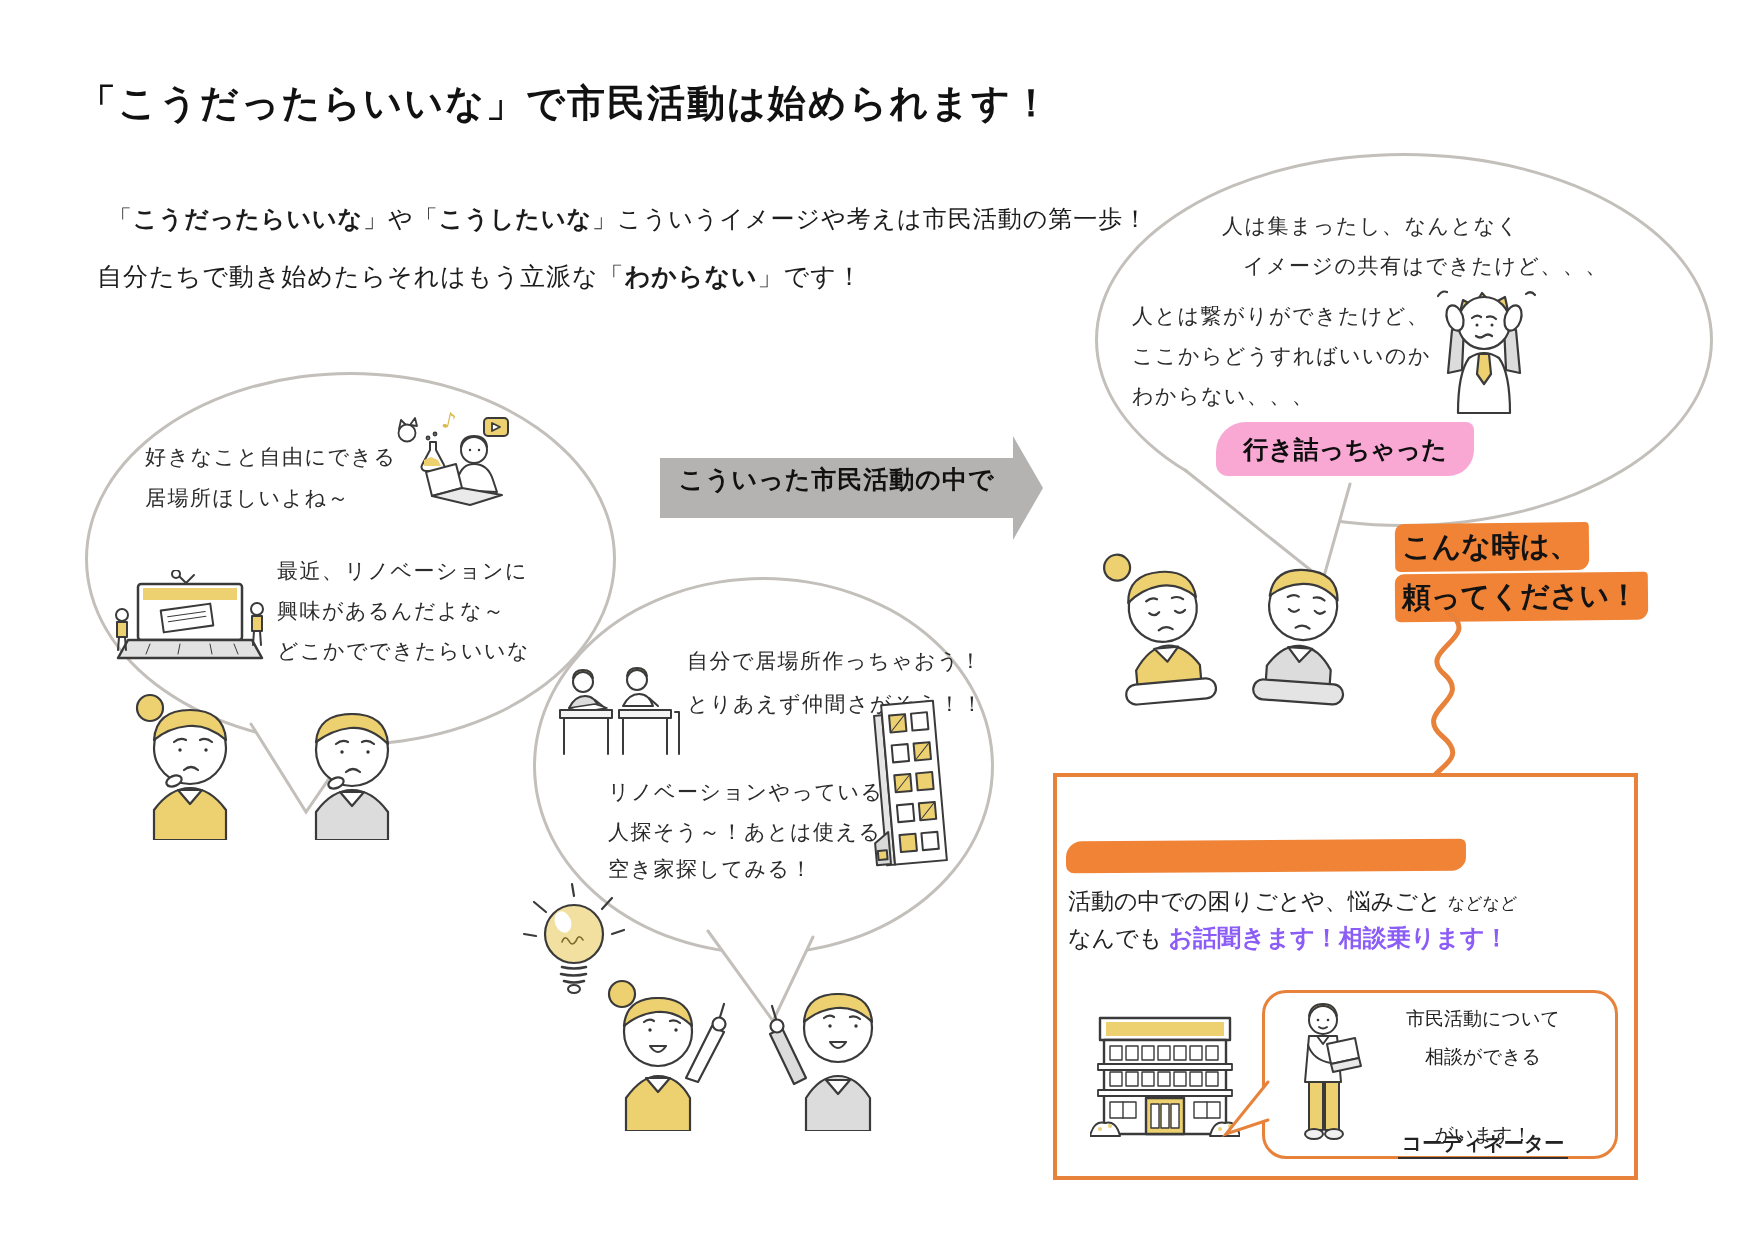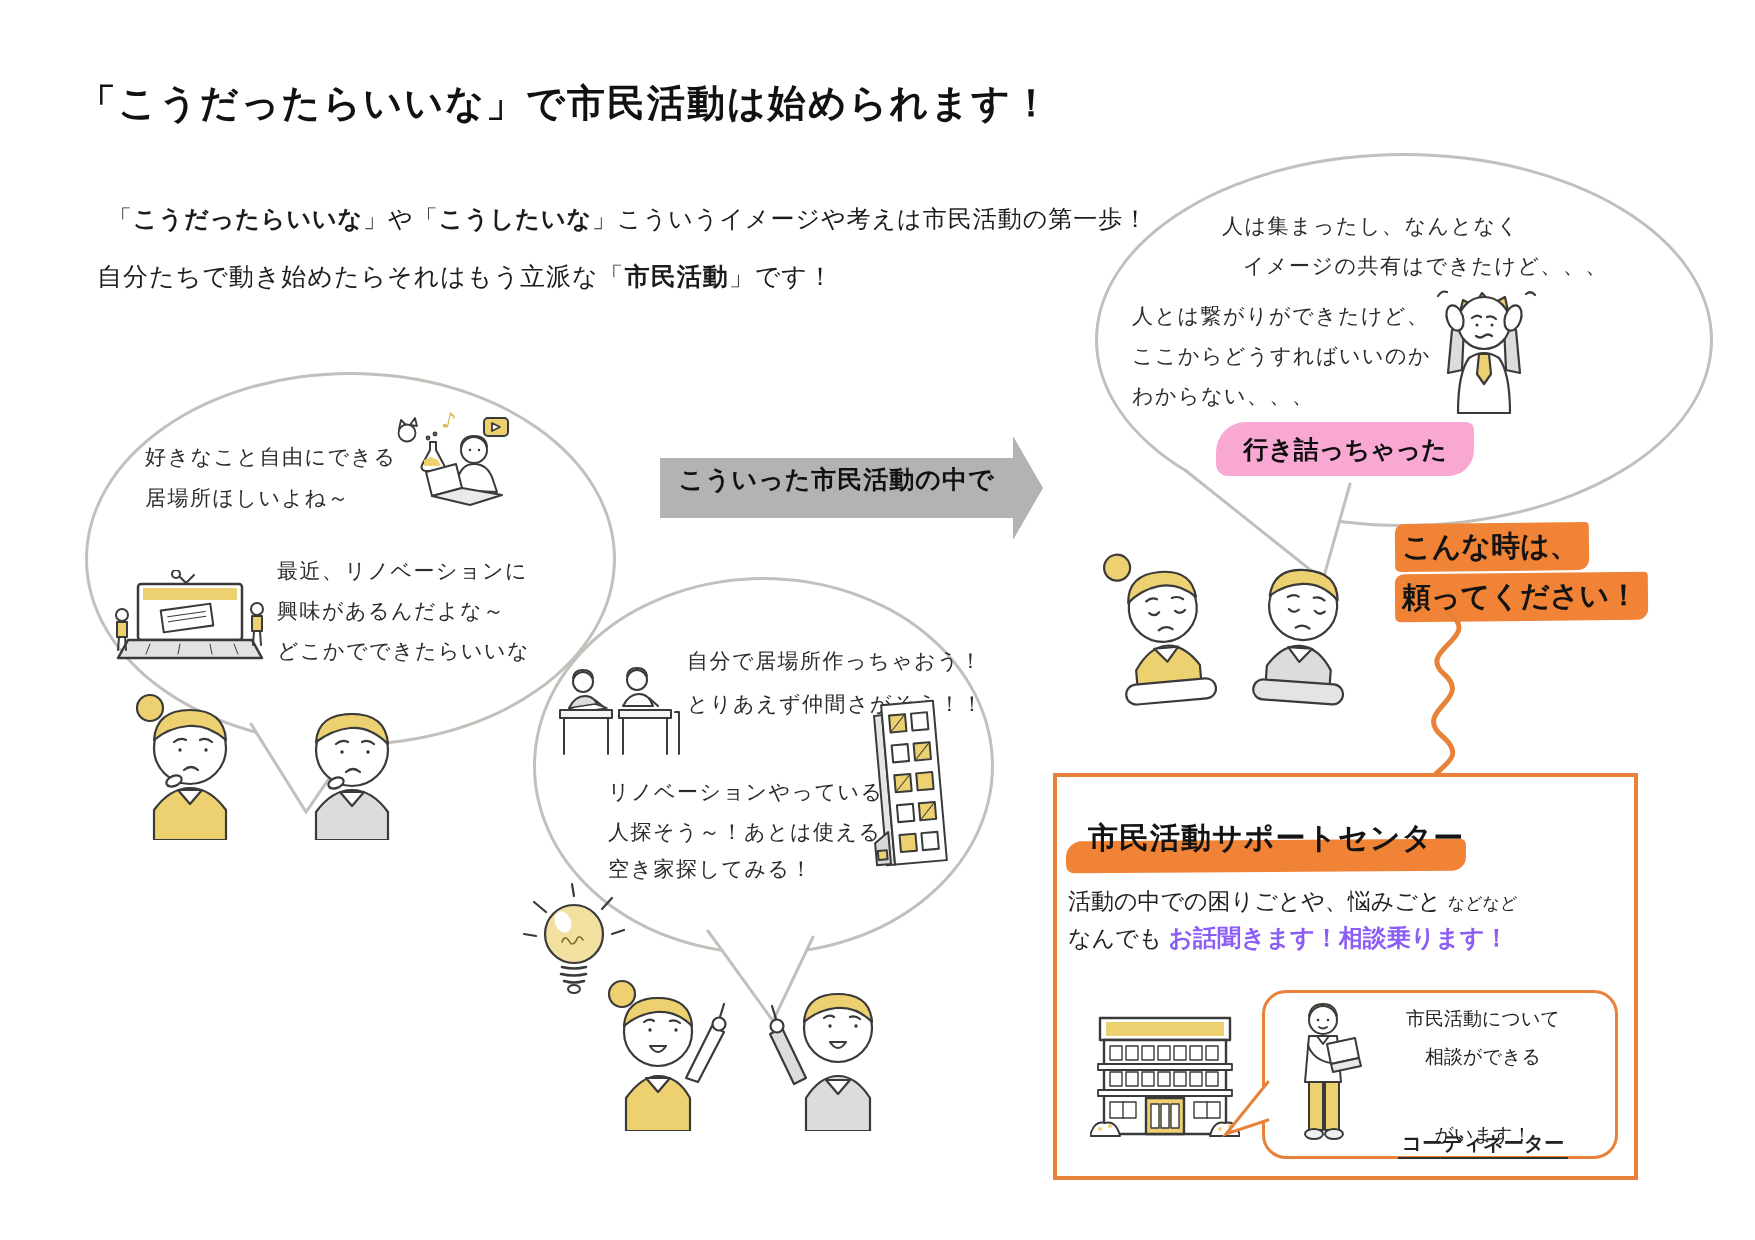--- a/index.html
+++ b/index.html
@@ -33,21 +33,21 @@
 <body>
 
 <div class="canvas">
 
   <div class="abs title" style="left:78px;top:78px;">「こうだったらいいな」で市民活動は始められます！</div>
 
   <div class="abs intro" style="left:108px;top:203px;">
     <span>「</span><span class="pop">こうだったらいいな</span><span>」や「</span><span class="pop">こうしたいな</span><span>」こういうイメージや考えは市民活動の第一歩！</span>
   </div>
   <div class="abs intro" style="left:97px;top:260px;font-size:25px;">
-    <span>自分たちで動き始めたらそれはもう立派な「</span><span class="pop">市民活動</span><span>」です！</span>
+    <span>自分たちで動き始めたらそれはもう立派な「</span><span class="pop">わからない</span><span>」です！</span>
   </div>
 
   <div class="abs bubble" style="left:85px;top:372px;width:525px;height:368px;"></div>
   <svg class="abs tail" style="left:243px;top:718px;" width="125" height="103">
     <path d="M8,6 L63,94 L118,14" fill="#fff" stroke="#C3BFBB" stroke-width="3" stroke-linecap="round"></path>
   </svg>
   <div class="abs hand" style="left:145px;top:443px;">好きなこと自由にできる</div>
   <div class="abs hand" style="left:145px;top:484px;">居場所ほしいよね～</div>
   <div class="abs hand" style="left:277px;top:557px;">最近、リノベーションに</div>
   <div class="abs hand" style="left:277px;top:597px;">興味があるんだよな～</div>
@@ -303,21 +303,20 @@
     <span class="callout-line">こんな時は、</span><br>
     <span class="callout-line" style="margin-top:2px;">頼ってください！</span>
   </div>
 
   <svg class="abs" style="left:1402px;top:608px;" width="90" height="175">
     <path d="M48,6 C80,30 14,42 42,66 C72,92 10,102 40,128 C64,148 42,156 30,170" fill="none" stroke="#E8823A" stroke-width="5" stroke-linecap="round"></path>
   </svg>
 
   <div class="abs sbox" style="left:1053px;top:773px;width:577px;height:399px;"></div>
   <div class="abs brush" style="left:1066px;top:840px;width:400px;height:32px;"></div>
-  <div class="abs sbox-heading" style="left:1088px;top:818px;">市民活動サポートセンター</div>
   <div class="abs sbody" style="left:1068px;top:886px;">
     <span>活動の中での困りごとや、悩みごと</span>
     <span class="small">などなど</span>
   </div>
   <div class="abs sbody" style="left:1068px;top:922px;">
     <span>なんでも</span>
     <span class="bold">お話聞きます！相談乗ります！</span>
   </div>
 
   <svg class="abs" style="left:1090px;top:1012px;" width="150" height="130" viewBox="0 0 150 130">

